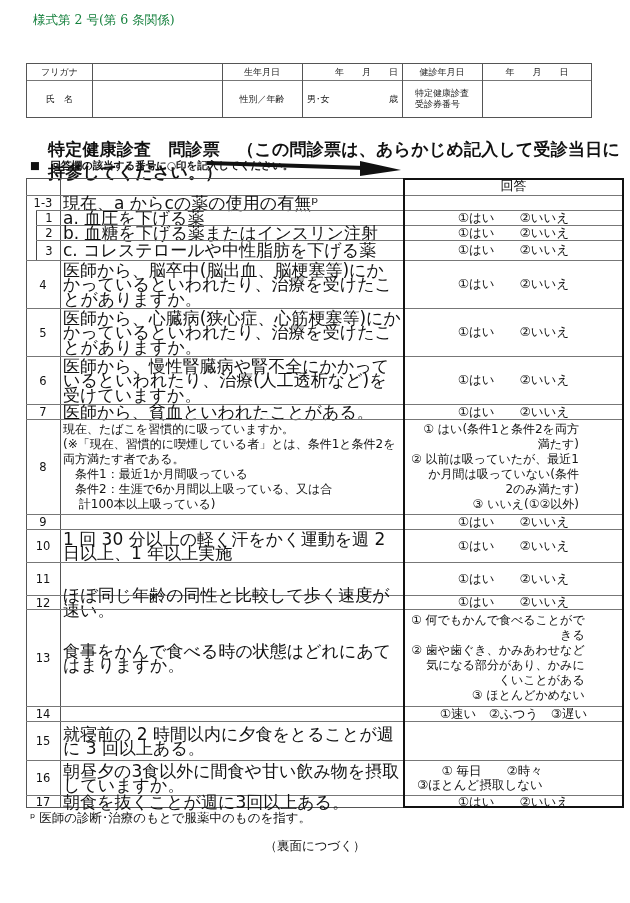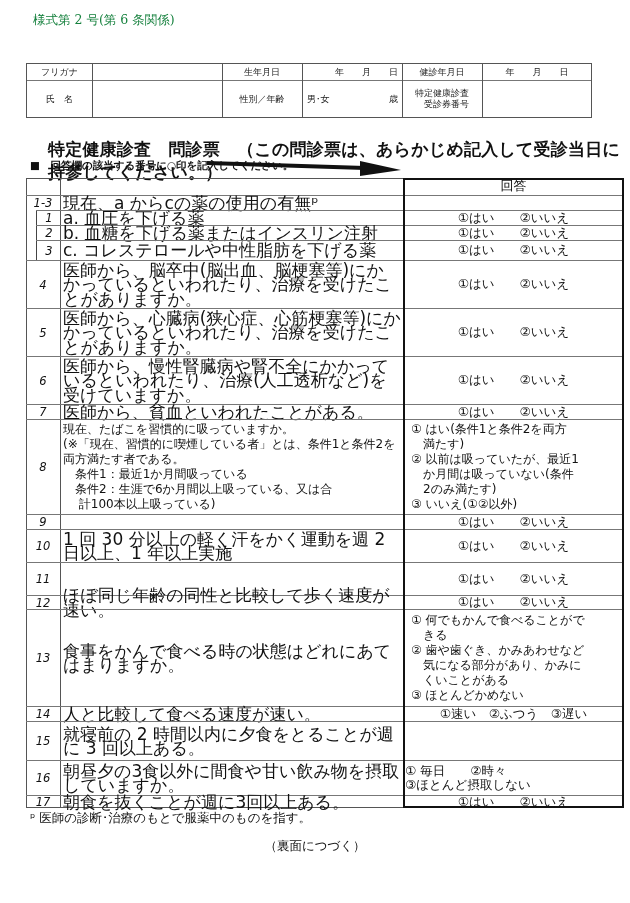--- a/index.html
+++ b/index.html
@@ -1,34 +1,34 @@
 <!DOCTYPE html>
 <html><head>
 <meta charset="utf-8">
 <style>
   html,body{margin:0;padding:0;background:#fff;}
   body{width:630px;height:903px;position:relative;overflow:hidden;font-family:"DejaVu Sans",sans-serif;color:#111;}
   .abs{position:absolute;}
   .form-no{left:33px;top:12px;font-family:"DejaVu Serif",serif;font-size:12.5px;color:#15803d;}
   
   .info{position:absolute;left:26px;top:63px;width:566px;height:55px;border:1px solid #555;box-sizing:border-box;}
-  .info .cell{position:absolute;box-sizing:border-box;font-size:9px;display:flex;align-items:center;justify-content:center;text-align:right;line-height:11px;color:#222;}
+  .info .cell{position:absolute;box-sizing:border-box;font-size:9px;display:flex;align-items:center;justify-content:center;text-align:left;line-height:11px;color:#222;}
   .info .vl{position:absolute;top:0;bottom:0;width:1px;background:#555;}
   .info .hl{position:absolute;left:0;right:0;top:16px;height:1px;background:#777;}
   .title{left:48px;top:138px;font-size:17px;font-weight:bold;letter-spacing:0.2px;}
   .instr{left:30px;top:159px;font-size:10.5px;font-weight:bold;}
   .arrow{position:absolute;left:205px;top:158px;}
   
   .qt{position:absolute;left:26px;top:178px;width:598px;height:630px;}
   .row{position:absolute;left:0;width:598px;box-sizing:border-box;}
-  .num{position:absolute;left:0;width:34px;top:0;bottom:0;display:flex;align-items:center;justify-content:center;font-size:11.5px;font-style:italic;}
+  .num{position:absolute;left:0;width:34px;top:0;bottom:0;display:flex;align-items:center;justify-content:center;font-size:11.5px;}
   .num.sub{left:10px;width:24px;border-left:1px solid #444;}
   .q{position:absolute;left:35px;width:340px;top:0;bottom:0;display:flex;align-items:center;font-size:17px;line-height:14.5px;padding-left:2px;box-sizing:border-box;white-space:pre-line;}
   .a{position:absolute;left:377px;right:0;top:0;bottom:0;display:flex;align-items:center;justify-content:center;font-size:12.5px;line-height:14.5px;}
-  .a.left{justify-content:flex-start;padding-left:8px;white-space:pre-line;}
+  .a.left{justify-content:flex-start;padding-left:8px;white-space:pre-line;text-align:right;}
   .hline{position:absolute;height:1px;background:#777;}
   .vline{position:absolute;width:1px;background:#555;}
   .ansbox{position:absolute;left:377px;top:0;width:221px;height:630px;border:2px solid #111;box-sizing:border-box;pointer-events:none;}
   .footnote{left:30px;top:810px;font-size:12.5px;}
   .cont{left:0;width:630px;top:838px;text-align:center;font-size:12.5px;}
 </style>
 </head>
 <body>
 
 <div class="abs form-no">様式第 2 号(第 6 条関係)</div>
@@ -182,35 +182,34 @@
 　きる
 ② 歯や歯ぐき、かみあわせなど
 　気になる部分があり、かみに
 　くいことがある
 ③ ほとんどかめない</div>
   </div>
   <div class="hline" style="left:0;width:598px;top:528px"></div>
 
   <div class="row" style="top:529px;height:14px">
     <div class="num">14</div>
-    <div class="q">人と比較して食べる速度が速い。</div>
     <div class="a">①速い　②ふつう　③遅い</div>
   </div>
   <div class="hline" style="left:0;width:598px;top:543px"></div>
 
   <div class="row" style="top:544px;height:38px">
     <div class="num">15</div>
     <div class="q">就寝前の 2 時間以内に夕食をとることが週に 3 回以上ある。</div>
   </div>
   <div class="hline" style="left:0;width:598px;top:582px"></div>
 
   <div class="row" style="top:583px;height:34px">
     <div class="num">16</div>
     <div class="q">朝昼夕の3食以外に間食や甘い飲み物を摂取していますか。</div>
-    <div class="a left" style="padding-left:2px">① 毎日　　②時々
+    <div class="a left" style="padding-left:14px">① 毎日　　②時々
 ③ほとんど摂取しない</div>
   </div>
   <div class="hline" style="left:0;width:598px;top:617px"></div>
 
   <div class="row" style="top:618px;height:12px">
     <div class="num">17</div>
     <div class="q">朝食を抜くことが週に3回以上ある。</div>
     <div class="a">①はい　　②いいえ</div>
   </div>
 

